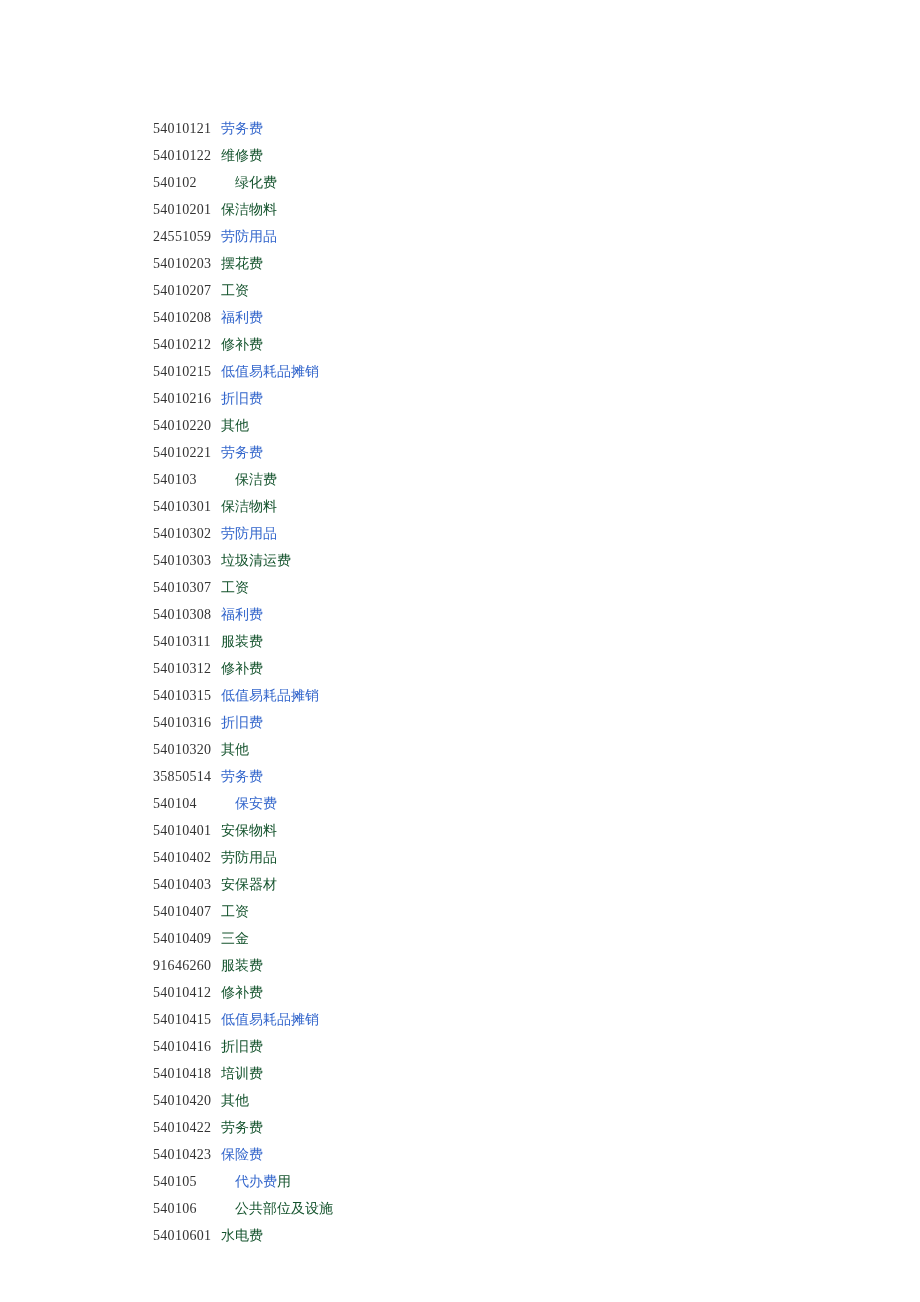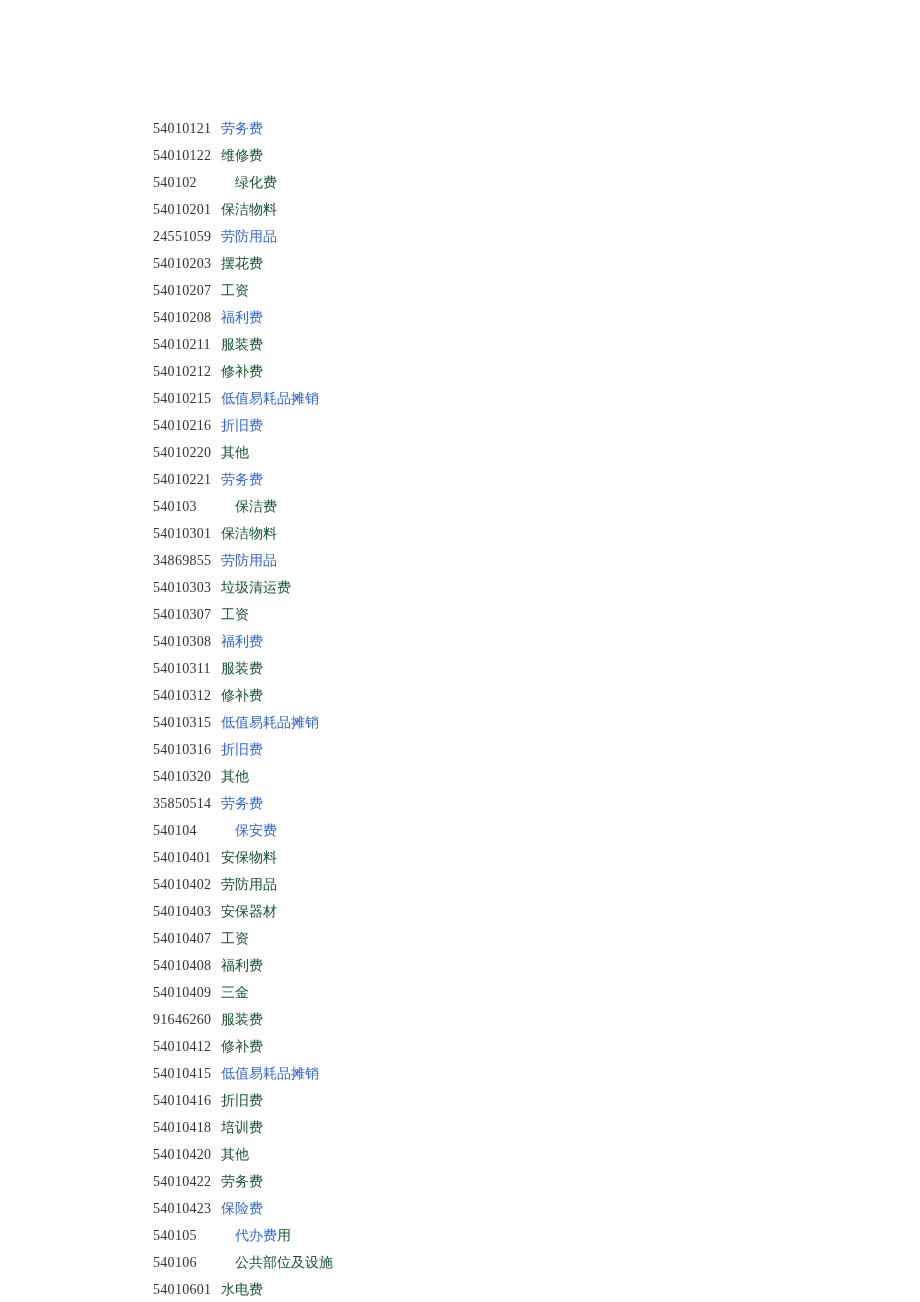--- a/index.html
+++ b/index.html
@@ -40,44 +40,42 @@
 
 <div class="page" id="root">
     <div class="row"><span class="code">54010121</span><span class="sp" style="width: 2px;"></span><span class="label blue">劳务费</span></div>
     <div class="row"><span class="code">54010122</span><span class="sp" style="width: 2px;"></span><span class="label black">维修费</span></div>
     <div class="row"><span class="code">540102</span><span class="sp" style="width: 16px;"></span><span class="label black">绿化费</span></div>
     <div class="row"><span class="code">54010201</span><span class="sp" style="width: 2px;"></span><span class="label black">保洁物料</span></div>
     <div class="row"><span class="code">24551059</span><span class="sp" style="width: 2px;"></span><span class="label blue">劳防用品</span></div>
     <div class="row"><span class="code">54010203</span><span class="sp" style="width: 2px;"></span><span class="label black">摆花费</span></div>
     <div class="row"><span class="code">54010207</span><span class="sp" style="width: 2px;"></span><span class="label black">工资</span></div>
     <div class="row"><span class="code">54010208</span><span class="sp" style="width: 2px;"></span><span class="label blue">福利费</span></div>
-    <div class="row"><span class="code">54010211</span><span class="sp" style="width: 2px;"></span><span class="label black">服装费</span></div>
     <div class="row"><span class="code">54010212</span><span class="sp" style="width: 2px;"></span><span class="label black">修补费</span></div>
     <div class="row"><span class="code">54010215</span><span class="sp" style="width: 2px;"></span><span class="label blue">低值易耗品摊销</span></div>
     <div class="row"><span class="code">54010216</span><span class="sp" style="width: 2px;"></span><span class="label blue">折旧费</span></div>
     <div class="row"><span class="code">54010220</span><span class="sp" style="width: 2px;"></span><span class="label black">其他</span></div>
     <div class="row"><span class="code">54010221</span><span class="sp" style="width: 2px;"></span><span class="label blue">劳务费</span></div>
     <div class="row"><span class="code">540103</span><span class="sp" style="width: 16px;"></span><span class="label black">保洁费</span></div>
     <div class="row"><span class="code">54010301</span><span class="sp" style="width: 2px;"></span><span class="label black">保洁物料</span></div>
-    <div class="row"><span class="code">34869855</span><span class="sp" style="width: 2px;"></span><span class="label blue">劳防用品</span></div>
+    <div class="row"><span class="code">54010302</span><span class="sp" style="width: 2px;"></span><span class="label blue">劳防用品</span></div>
     <div class="row"><span class="code">54010303</span><span class="sp" style="width: 2px;"></span><span class="label black">垃圾清运费</span></div>
     <div class="row"><span class="code">54010307</span><span class="sp" style="width: 2px;"></span><span class="label black">工资</span></div>
     <div class="row"><span class="code">54010308</span><span class="sp" style="width: 2px;"></span><span class="label blue">福利费</span></div>
     <div class="row"><span class="code">54010311</span><span class="sp" style="width: 2px;"></span><span class="label black">服装费</span></div>
     <div class="row"><span class="code">54010312</span><span class="sp" style="width: 2px;"></span><span class="label black">修补费</span></div>
     <div class="row"><span class="code">54010315</span><span class="sp" style="width: 2px;"></span><span class="label blue">低值易耗品摊销</span></div>
     <div class="row"><span class="code">54010316</span><span class="sp" style="width: 2px;"></span><span class="label blue">折旧费</span></div>
     <div class="row"><span class="code">54010320</span><span class="sp" style="width: 2px;"></span><span class="label black">其他</span></div>
     <div class="row"><span class="code">35850514</span><span class="sp" style="width: 2px;"></span><span class="label blue">劳务费</span></div>
     <div class="row"><span class="code">540104</span><span class="sp" style="width: 16px;"></span><span class="label blue">保安费</span></div>
     <div class="row"><span class="code">54010401</span><span class="sp" style="width: 2px;"></span><span class="label black">安保物料</span></div>
     <div class="row"><span class="code">54010402</span><span class="sp" style="width: 2px;"></span><span class="label black">劳防用品</span></div>
     <div class="row"><span class="code">54010403</span><span class="sp" style="width: 2px;"></span><span class="label black">安保器材</span></div>
     <div class="row"><span class="code">54010407</span><span class="sp" style="width: 2px;"></span><span class="label black">工资</span></div>
-    <div class="row"><span class="code">54010408</span><span class="sp" style="width: 2px;"></span><span class="label black">福利费</span></div>
     <div class="row"><span class="code">54010409</span><span class="sp" style="width: 2px;"></span><span class="label black">三金</span></div>
     <div class="row"><span class="code">91646260</span><span class="sp" style="width: 2px;"></span><span class="label black">服装费</span></div>
     <div class="row"><span class="code">54010412</span><span class="sp" style="width: 2px;"></span><span class="label black">修补费</span></div>
     <div class="row"><span class="code">54010415</span><span class="sp" style="width: 2px;"></span><span class="label blue">低值易耗品摊销</span></div>
     <div class="row"><span class="code">54010416</span><span class="sp" style="width: 2px;"></span><span class="label black">折旧费</span></div>
     <div class="row"><span class="code">54010418</span><span class="sp" style="width: 2px;"></span><span class="label black">培训费</span></div>
     <div class="row"><span class="code">54010420</span><span class="sp" style="width: 2px;"></span><span class="label black">其他</span></div>
     <div class="row"><span class="code">54010422</span><span class="sp" style="width: 2px;"></span><span class="label black">劳务费</span></div>
     <div class="row"><span class="code">54010423</span><span class="sp" style="width: 2px;"></span><span class="label blue">保险费</span></div>
     <div class="row"><span class="code">540105</span><span class="sp" style="width: 16px;"></span><span class="label blue">代办费</span><span class="label black">用</span></div>

